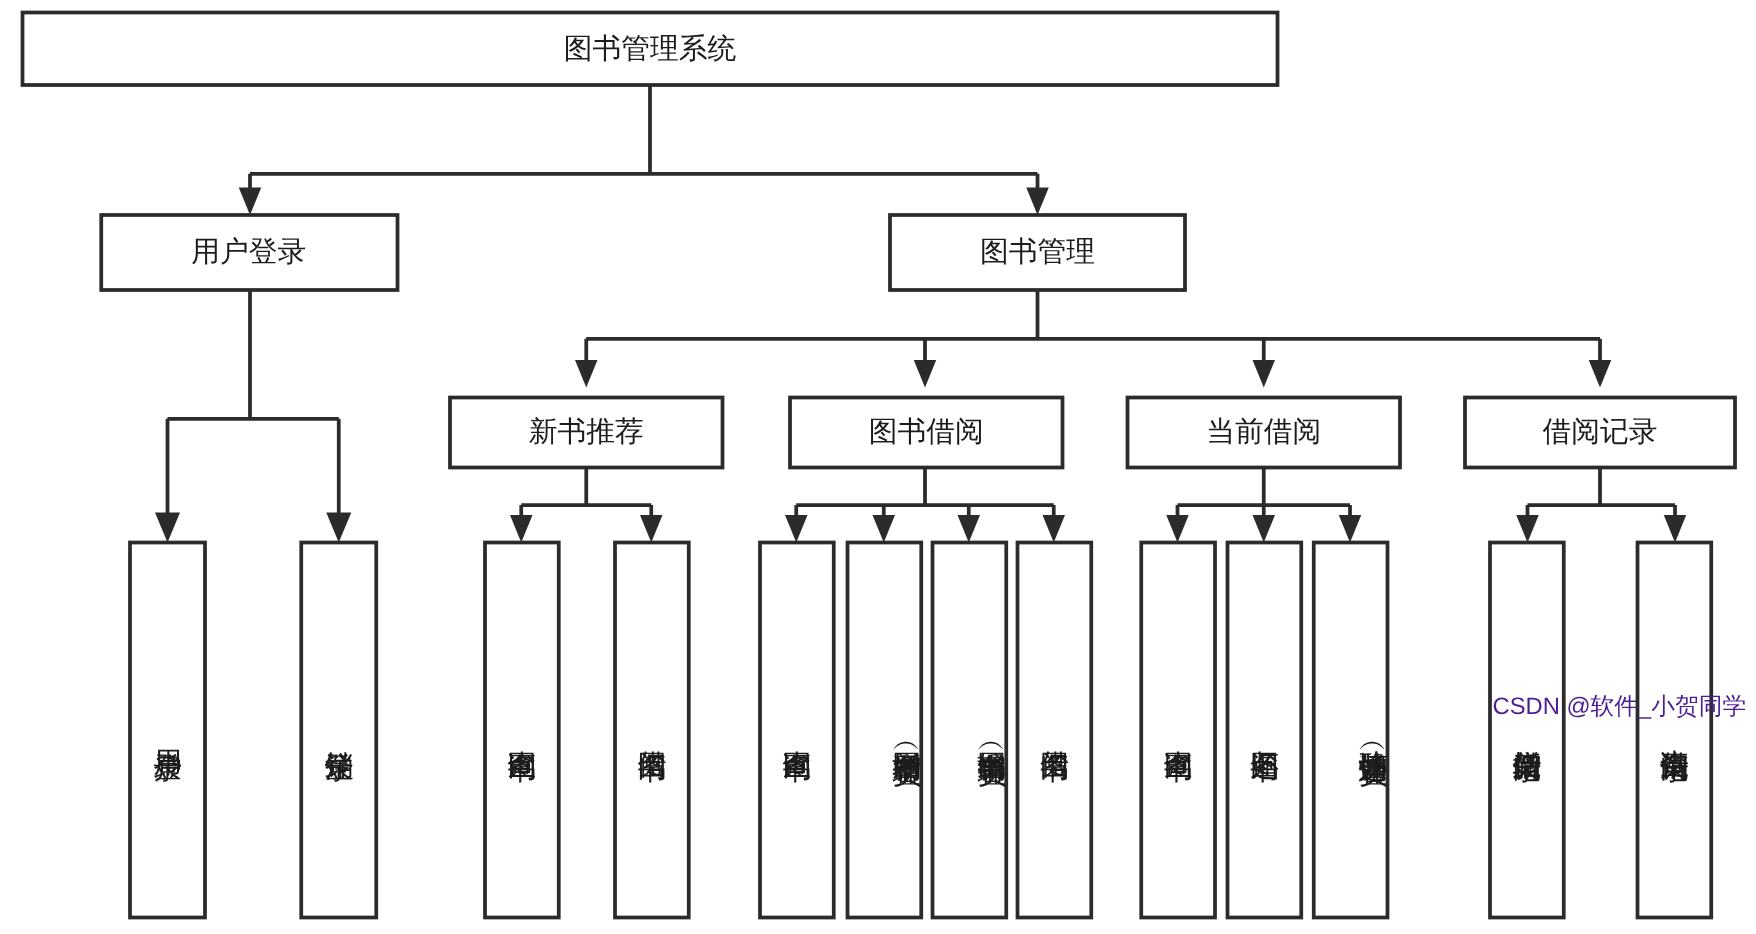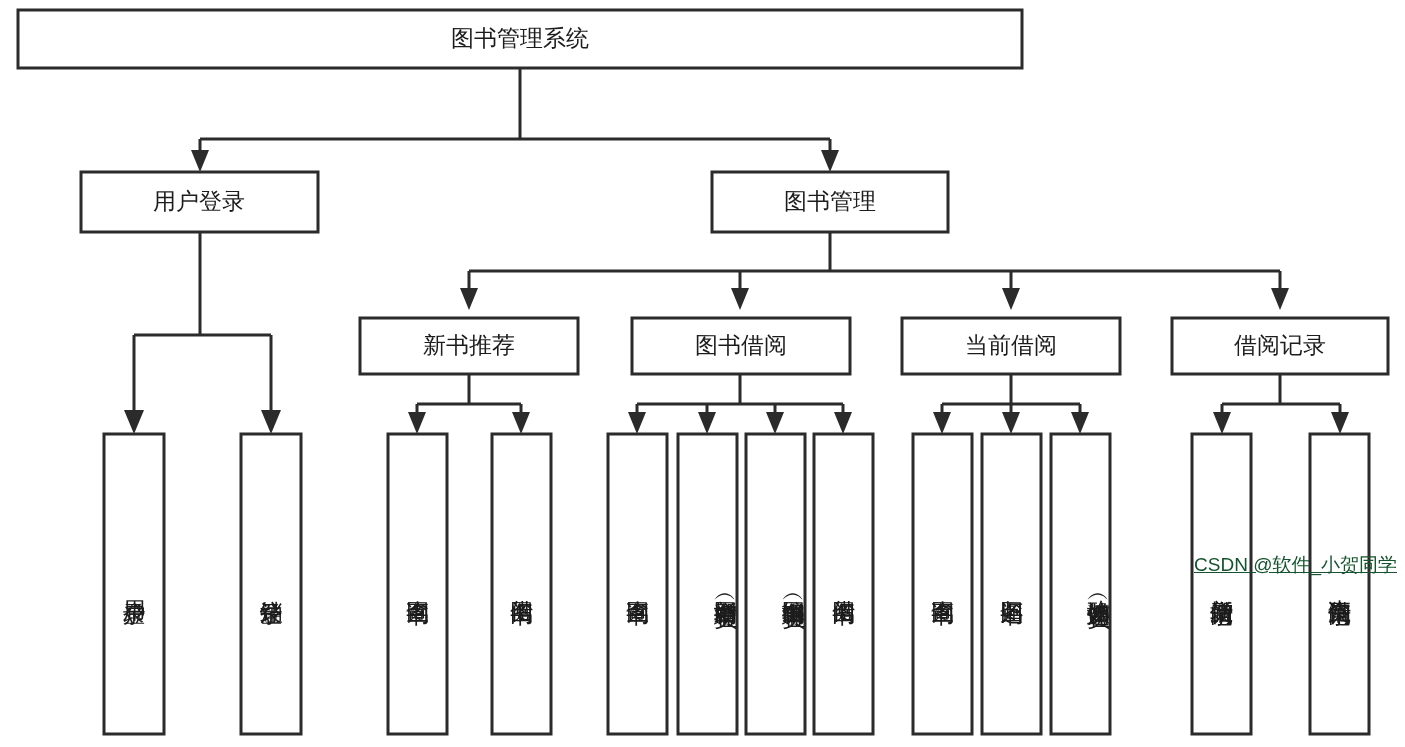--- a/index.html
+++ b/index.html
@@ -27,21 +27,21 @@
     letter-spacing:1px;
     display:flex;
     align-items:center;
     justify-content:center;
     white-space:nowrap;
     pointer-events:none;
   }
   #watermark{
     position:absolute;right:8px;bottom:4px;
     font-family:"Liberation Sans","DejaVu Sans",sans-serif;
-    font-size:19px;color:#14532d;white-space:nowrap;text-decoration:underline;
+    font-size:19px;color:#4c1d95;white-space:nowrap;
   }
 </style>
 </head>
 <body>
 
 <div id="diagram-root">
 
   <svg id="flow" viewBox="0 0 1405 747">
 
     <g>

